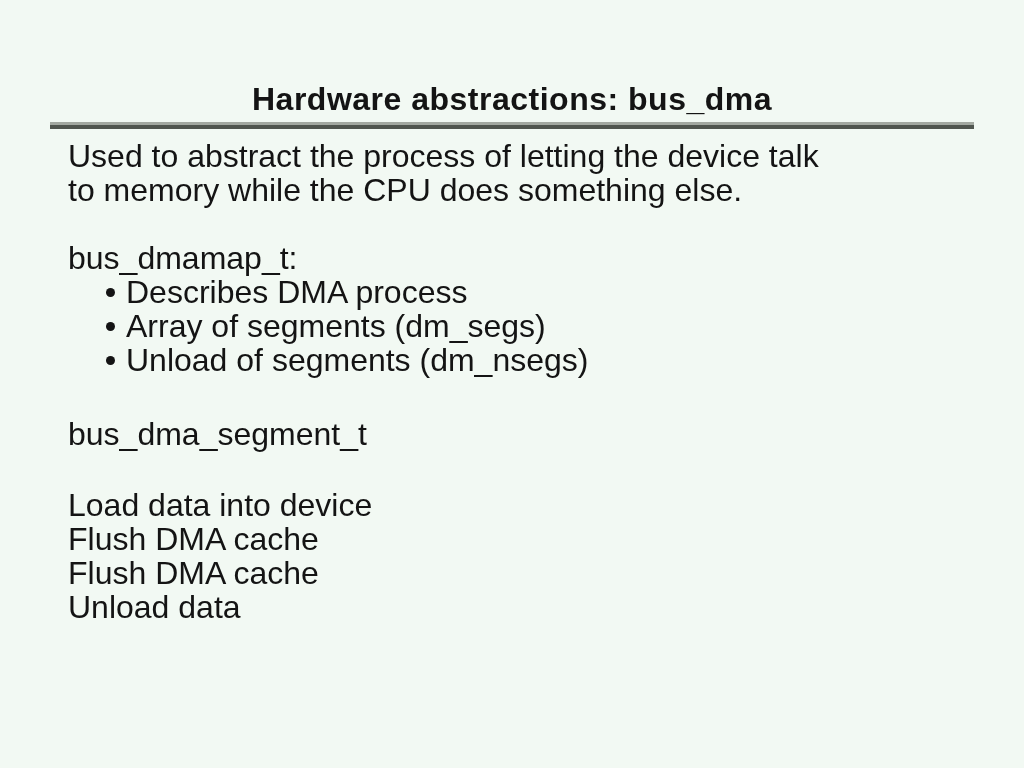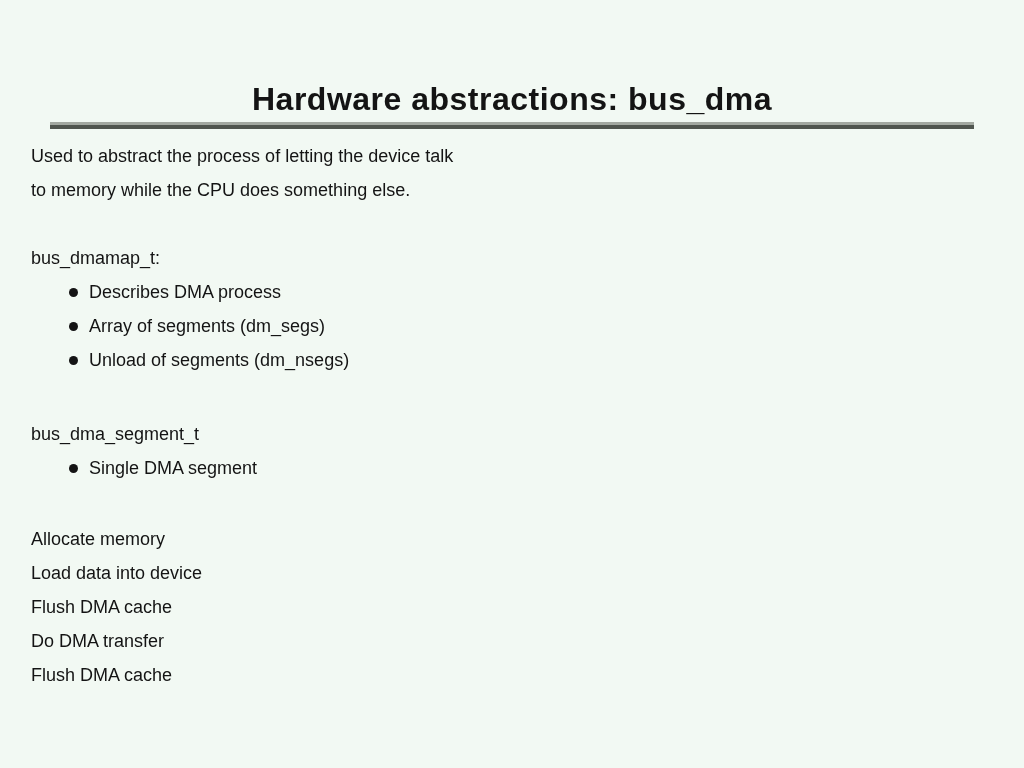--- a/index.html
+++ b/index.html
@@ -22,22 +22,22 @@
   }
 
   .rule {
     margin: 4px 50px 0 50px;
     height: 3px;
     background: #a3a9a1;
     border-bottom: 4px solid #50564f;
   }
 
   .content {
-    padding: 10px 0 0 31px;
-    font-size: 18px;
+    padding: 10px 0 0 68px;
+    font-size: 32px;
     line-height: 34px;
   }
   .line { height: 34px; white-space: nowrap; }
 
   .gap-1 { height: 34px; }
   .gap-2 { height: 40px; }
   .gap-3 { height: 37px; }
 
   .bullet { position: relative; height: 34px; padding-left: 58px; white-space: nowrap; }
   .dot {
@@ -80,30 +80,25 @@
     </div>
     <div class="bullet">
       <span class="dot"></span>
       <span>Unload of segments (dm_nsegs)</span>
     </div>
 
     <div class="gap-2"></div>
 
     <div class="line">bus_dma_segment_t</div>
 
-    <div class="bullet">
-      <span class="dot"></span>
-      <span>Single DMA segment</span>
-    </div>
 
     <div class="gap-3"></div>
 
-    <div class="line">Allocate memory</div>
     <div class="line">Load data into device</div>
     <div class="line">Flush DMA cache</div>
-    <div class="line">Do DMA transfer</div>
     <div class="line">Flush DMA cache</div>
+    <div class="line">Unload data</div>
 
   </div>
 
   <div class="bottom-edge"></div>
 
 </div>
 
 </body></html>

